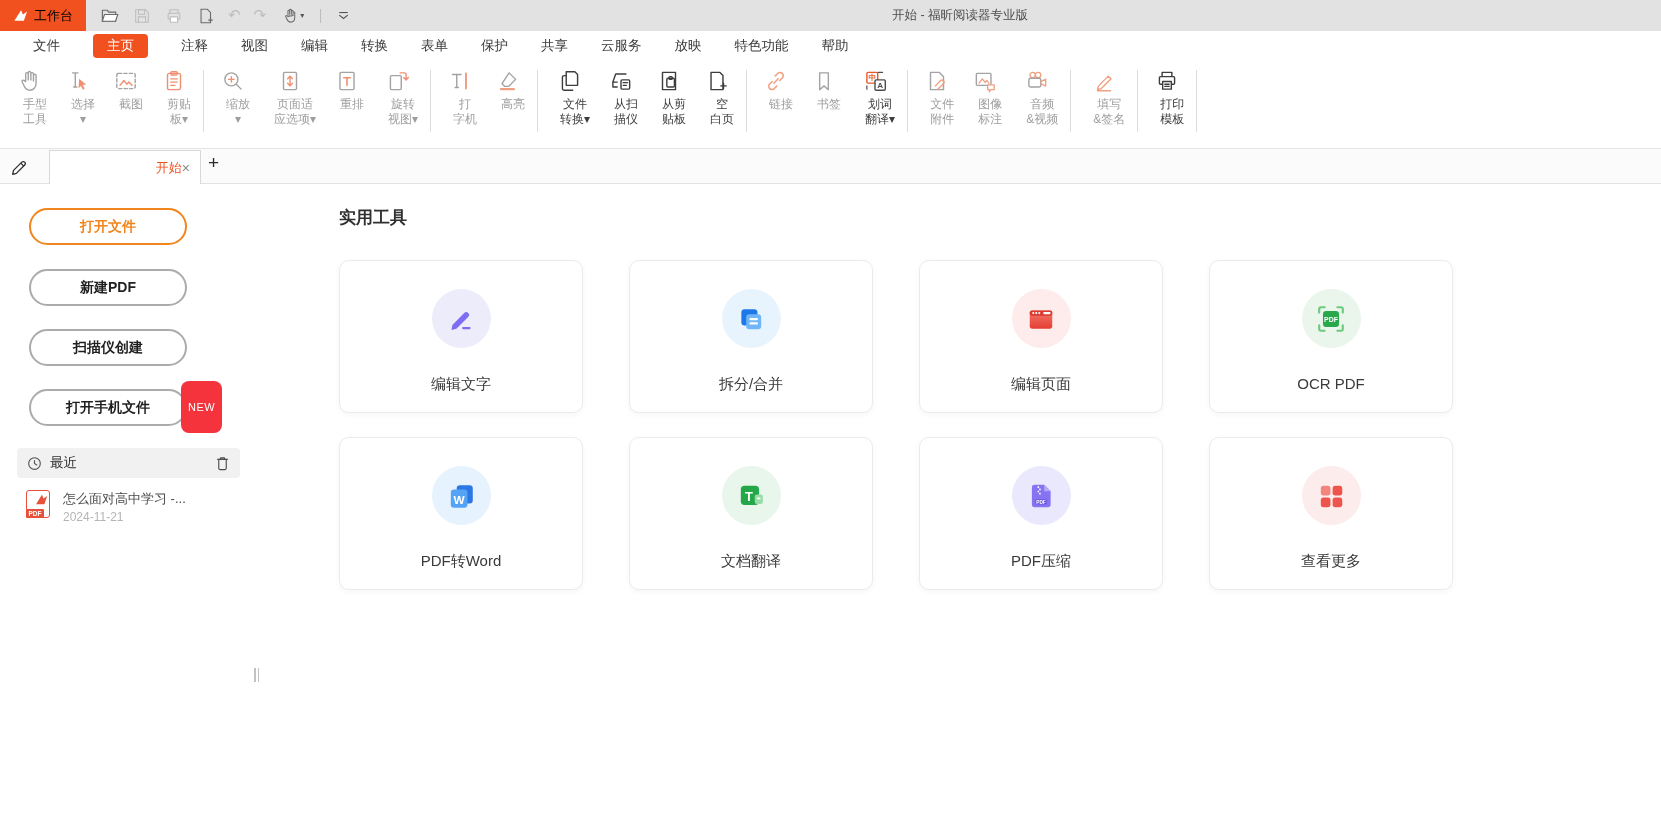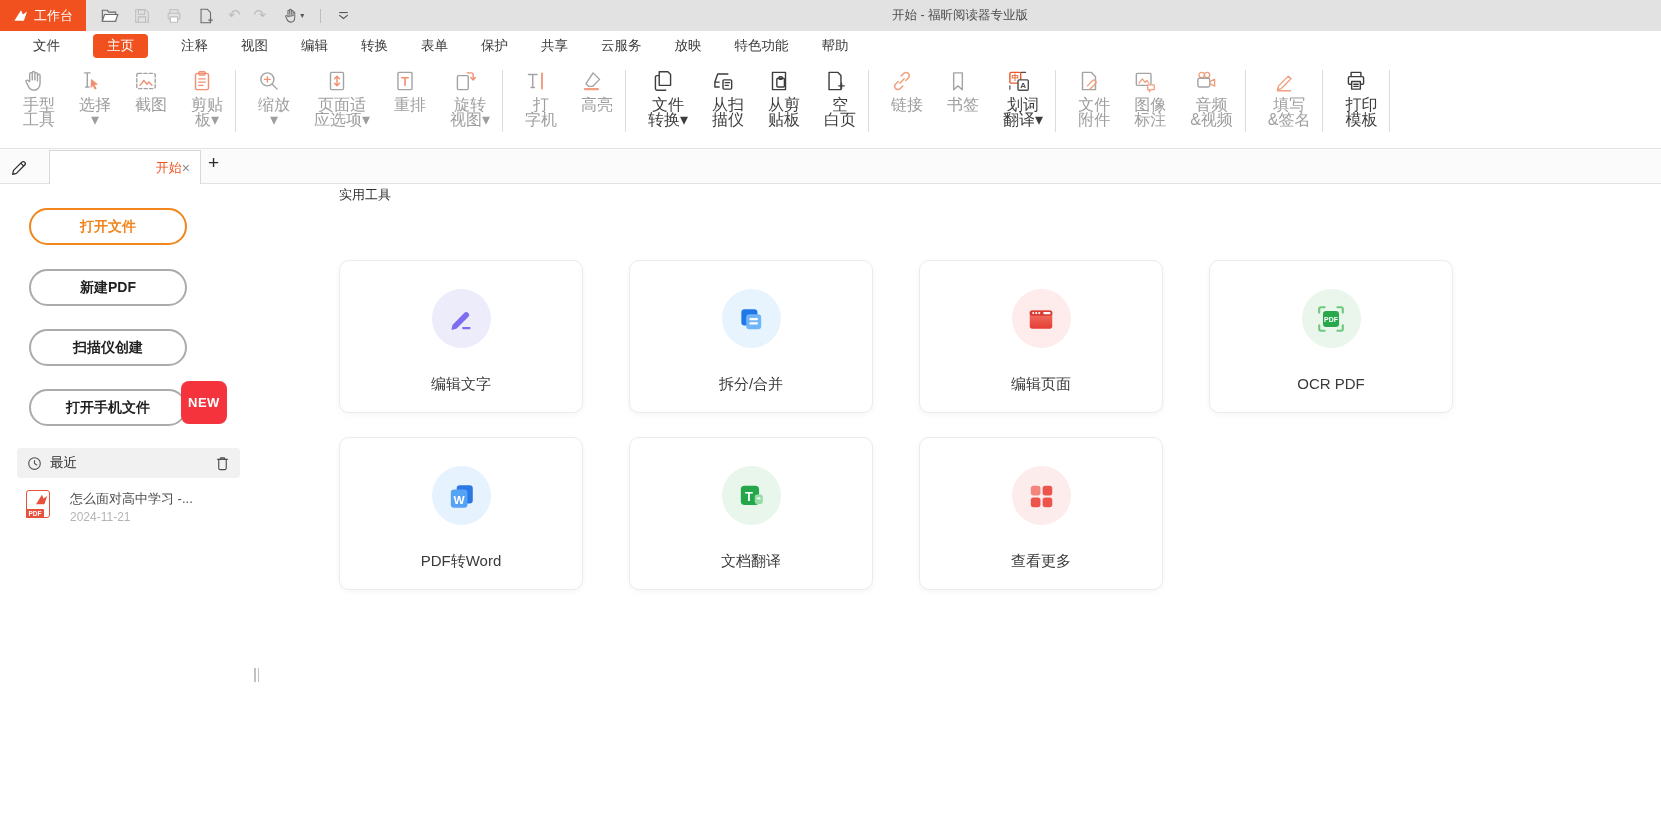--- a/index.html
+++ b/index.html
@@ -3,40 +3,40 @@
 <meta charset="utf-8">
 <style>
   * { margin:0; padding:0; box-sizing:border-box; }
   html,body { width:1661px; height:830px; overflow:hidden; background:#fff;
     font-family:"Liberation Sans","DejaVu Sans",sans-serif; }
 
   
   #titlebar { position:absolute; left:0; top:0; width:1661px; height:31px; background:#e2e2e2; }
   #workspace-btn { position:absolute; left:0; top:0; width:86px; height:31px; background:#f1511f;
     display:flex; align-items:center; gap:6px; padding-left:12px; cursor:default; }
-  #workspace-btn span { color:#ffffff; font-size:13px; }
+  #workspace-btn span { color:#000000; font-size:13px; }
   #qat { position:absolute; left:100px; top:0; height:31px; display:flex; align-items:center; gap:13px; }
   .qat-ic { width:19px; height:19px; display:flex; align-items:center; justify-content:center; }
   .qat-sep { width:1px; height:14px; background:#bdbdbd; }
   .undo-redo { font-size:15px; color:#bdbdbd; font-family:"DejaVu Sans",sans-serif; line-height:19px; }
   #win-title { position:absolute; left:830px; top:0; width:260px; height:31px; line-height:31px;
     text-align:center; font-size:12.5px; color:#4d4d4d; }
 
   
   #menubar { position:absolute; left:0; top:31px; width:1661px; height:29px; background:#fff;
     display:flex; align-items:center; gap:33px; padding-left:33px; }
   .menu-item { font-size:13.5px; color:#3a3a3a; cursor:default; white-space:nowrap; }
   .menu-item.active { background:#f1511f; color:#fff; padding:3px 14px; border-radius:4px; }
 
   
   #ribbon { position:absolute; left:0; top:60px; width:1661px; height:89px; background:#fff;
     border-bottom:1px solid #e4e4e4; display:flex; align-items:flex-start; padding:8px 0 0 6px; }
   .ritem { display:flex; flex-direction:column; align-items:center; padding:0 7px; min-width:40px; cursor:default; }
   .ricon { width:26px; height:26px; margin-bottom:3px; }
-  .rlabel { text-align:center; font-size:16px; line-height:15px; color:#9e9e9e;margin-left:10px; }
+  .rlabel { text-align:center; font-size:12px; line-height:15px; color:#9e9e9e;margin-left:10px; }
   .rlabel span { display:block; white-space:nowrap; }
   .ritem.dark .rlabel { color:#3d3d3d; }
   .rsep { width:1px; height:62px; background:#dcdcdc; margin:2px 5px 0 5px; flex:none; }
 
   
   #tabbar { position:absolute; left:0; top:149px; width:1661px; height:35px; background:#fbfbfb;
     border-bottom:1px solid #e2e2e2; }
   #tab-home-icon { position:absolute; left:10px; top:7px; }
   .doc-tab { position:absolute; left:49px; top:1px; width:152px; height:34px; background:#fff;
     border:1px solid #d8d8d8; border-bottom:none; display:flex; align-items:center; padding:0 10px;text-align:right; }
@@ -45,37 +45,37 @@
   .new-tab-btn { position:absolute; left:208px; top:3px; font-size:19px; color:#2b2b2b; cursor:default; }
 
   
   #sidebar { position:absolute; left:0; top:184px; width:288px; height:646px; background:#fff;
     border-right:1px solid #e2e2e2; }
   .side-btn { position:absolute; left:29px; width:158px; height:37px; border:2px solid #ababab;
     border-radius:19px; background:#fff; font-size:14px; font-weight:bold; color:#1f1f1f;
     display:flex; align-items:center; justify-content:center; cursor:default; }
   .side-btn.primary { border-color:#f0861d; color:#f0861d; }
   #new-badge { position:absolute; left:150px; top:-10px; background:#f4333c; color:#fff;
-    font-size:13px; font-weight:bold; padding:14px 7px; border-radius:8px; letter-spacing:.5px; }
+    font-size:11px; font-weight:normal; padding:20px 7px; border-radius:8px; letter-spacing:.5px; }
   #recent-header { position:absolute; left:17px; top:264px; width:223px; height:30px; background:#f1f1f1;
     border-radius:4px; display:flex; align-items:center; padding:0 10px; gap:8px; }
   #recent-header .recent-title { font-size:13.5px; color:#2e2e2e; flex:1; }
-  #recent-item { position:absolute; left:26px; top:306px; width:214px; display:flex; gap:20px; }
+  #recent-item { position:absolute; left:26px; top:306px; width:214px; display:flex; gap:13px; }
   #pdf-file-icon { width:24px; height:28px; border:1.5px solid #e8503a; border-radius:3px;
     position:relative; background:#fff; flex:none; }
   #pdf-file-icon .pdf-tag { position:absolute; left:-1px; bottom:-1px; background:#e8503a; color:#fff;
     font-size:6.5px; font-weight:bold; padding:1px 2.5px; border-radius:1px; }
   .recent-name { font-size:13px; color:#4c4c4c; white-space:nowrap; }
   .recent-date { font-size:12px; color:#b4b4b4; margin-top:2px; }
   #splitter { position:absolute; left:254px; top:668px; display:flex; gap:2px; cursor:default; }
   #splitter i { display:block; width:1.5px; height:14px; background:#c2c2c2; }
 
   
   #main { position:absolute; left:259px; top:184px; width:1402px; height:646px; background:#fff; }
-  #section-title { position:absolute; left:80px; top:2px; font-size:13px; color:#303030; }
+  #section-title { position:absolute; left:80px; top:22px; font-size:17px; color:#303030;font-weight:bold; }
   #tools-grid { position:absolute; left:80px; top:76px; display:grid;
     grid-template-columns:repeat(4,244px); grid-auto-rows:153px; column-gap:46px; row-gap:24px; }
   .tool-card { background:#fff; border:1px solid #ebebeb; border-radius:10px;
     box-shadow:0 2px 6px rgba(0,0,0,.04); display:flex; flex-direction:column; align-items:center;
     padding-top:28px; cursor:default; }
   .tool-circle { width:59px; height:59px; border-radius:50%; display:flex; align-items:center;
     justify-content:center; }
   .tool-label { margin-top:27px; font-size:15px; color:#3a3a3a; }
 
   svg { display:block; }
@@ -559,20 +559,32 @@
         <svg width="30" height="30" viewBox="0 0 28 28">
           <rect x="4.5" y="4.5" width="17" height="18" rx="3.5" fill="#24a748"></rect>
           <text x="12" y="18.5" font-size="12" fill="#fff" text-anchor="middle" font-weight="bold" font-family="Liberation Sans,sans-serif">T</text>
           <rect x="17.5" y="12.5" width="7.5" height="9" rx="2" fill="#97dba6"></rect>
           <rect x="19.5" y="15.5" width="3.5" height="1.6" rx=".8" fill="#fff"></rect>
         </svg>
       </div>
       <div class="tool-label">文档翻译</div>
     </div>
 
+    <div class="tool-card">
+      <div class="tool-circle" style="background:#eae8fc">
+        <svg width="30" height="30" viewBox="0 0 28 28">
+          <path d="M8 3.5h9l6 6v12.5a2.5 2.5 0 01-2.5 2.5h-12.5A2.5 2.5 0 015.5 22V6a2.5 2.5 0 012.5-2.5z" fill="#8673f1"></path>
+          <path d="M17 3.5l6 6h-6z" fill="#b3a7f7"></path>
+          <path d="M11.5 5v1.6M13 7v1.6M11.5 9v1.6M13 11v1.6" stroke="#fff" stroke-width="1.4"></path>
+          <rect x="8.5" y="17" width="11" height="5" rx="1" fill="#6d5ae0"></rect>
+          <text x="14" y="21" font-size="4.4" fill="#fff" text-anchor="middle" font-weight="bold" font-family="Liberation Sans,sans-serif">PDF</text>
+        </svg>
+      </div>
+      <div class="tool-label">PDF压缩</div>
+    </div>
 
     <div class="tool-card">
       <div class="tool-circle" style="background:#fdecec">
         <svg width="30" height="30" viewBox="0 0 28 28">
           <rect x="4.5" y="4.5" width="9" height="9" rx="2.5" fill="#f2857d"></rect>
           <rect x="15.5" y="4.5" width="9" height="9" rx="2.5" fill="#ec544c"></rect>
           <rect x="4.5" y="15.5" width="9" height="9" rx="2.5" fill="#ec544c"></rect>
           <rect x="15.5" y="15.5" width="9" height="9" rx="2.5" fill="#ec544c"></rect>
         </svg>
       </div>

